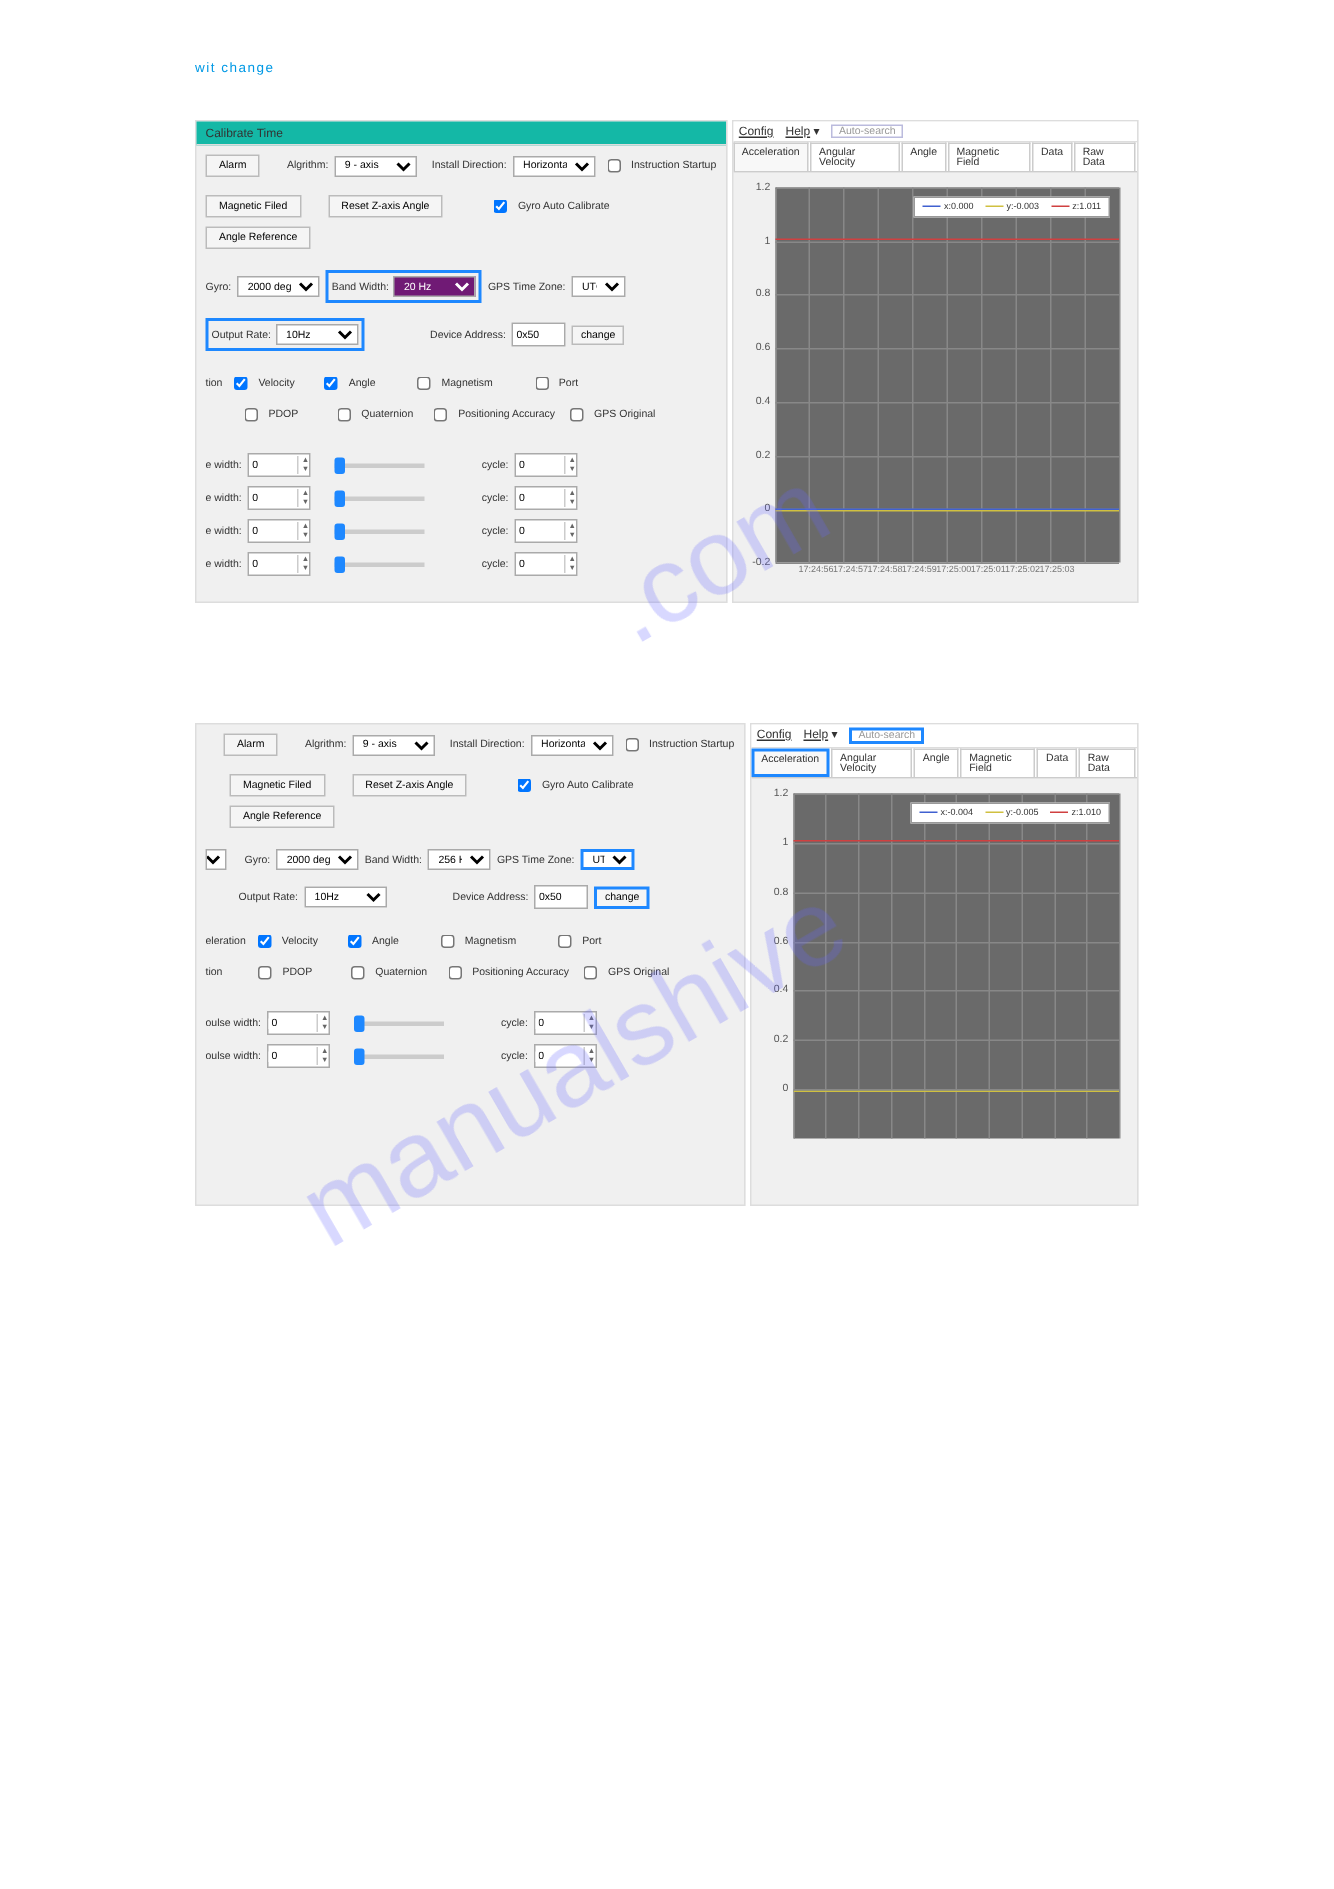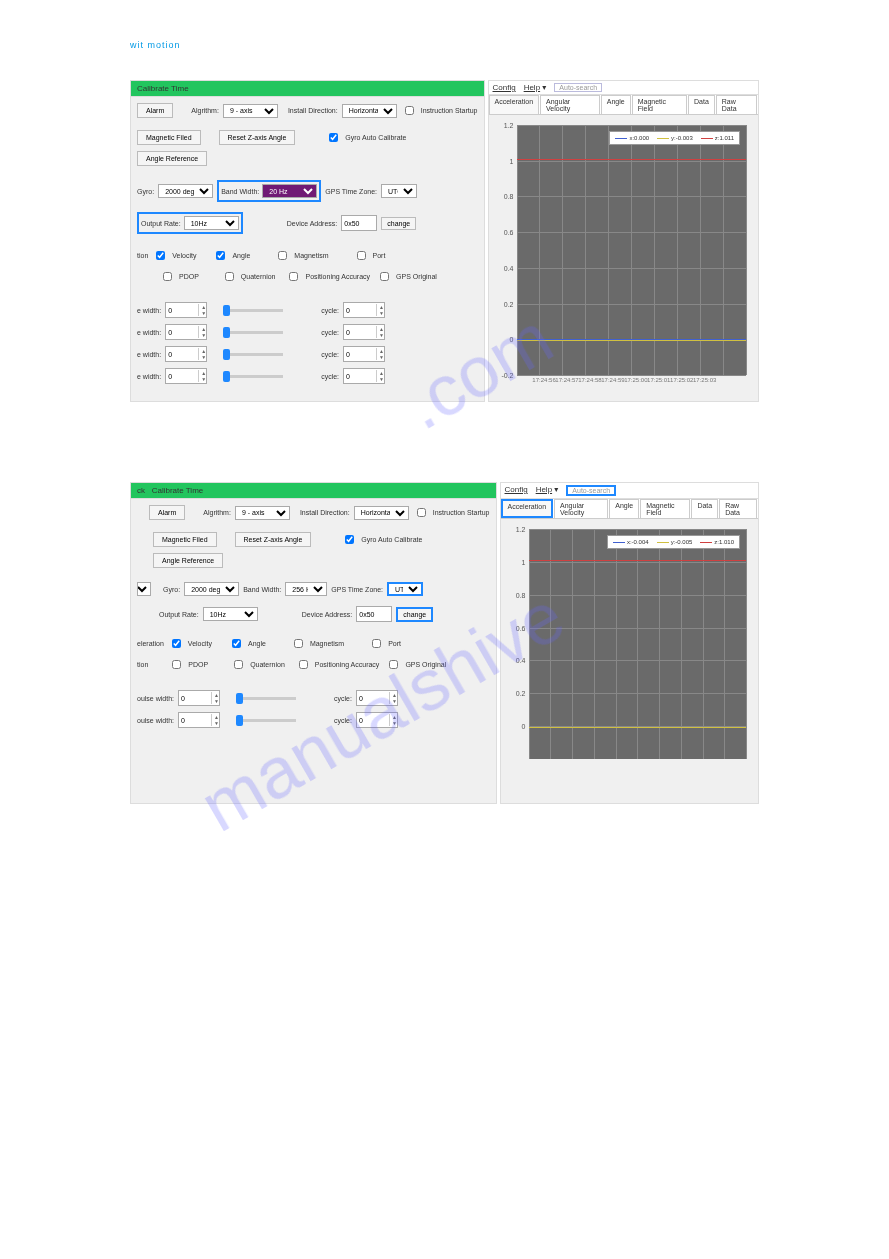--- a/index.html
+++ b/index.html
@@ -3,21 +3,21 @@
 <meta charset="utf-8">
 <style>
 body{margin:0;background:#fff;font-family:Arial,sans-serif;font-size:8px;color:#333;width:889px}
 .page{padding:40px 130px}
 .logo{color:#0099e5;font-weight:bold;font-size:24px;font-style:italic;margin-bottom:3px}
 .logo-sub{color:#0099e5;font-size:9px;letter-spacing:1px}
 .row{display:flex;gap:3px;margin-top:30px}
 .panel{background:#f0f0f0;border:1px solid #ddd;flex:1;min-height:320px;position:relative}
 .panel-l{flex:0 0 285px}
 .panel-r{flex:1}
-.titlebar{background:#22c55e;padding:3px 6px;font-size:8px;border-bottom:1px solid #ddd}
+.titlebar{background:#14b8a6;padding:3px 6px;font-size:8px;border-bottom:1px solid #ddd}
 .menubar{background:#fff;padding:2px 4px;font-size:8px;border-bottom:1px solid #ddd;display:flex;gap:8px}
 .menubar span{cursor:default}
 .autosearch{color:#999;border:1px solid #bbd;padding:0 4px;font-size:7px}
 .tabs{background:#fff;display:flex;font-size:7px;border-bottom:1px solid #ccc}
 .tab{padding:2px 5px;border:1px solid #ccc;border-bottom:none;margin-right:1px;background:#fff;cursor:default}
 .tab.active{background:#f8f8f8}
 .content{padding:6px;font-size:7px}
 .frow{display:flex;align-items:center;gap:4px;margin-bottom:6px}
 .btn{background:#f5f5f5;border:1px solid #bbb;padding:3px 8px;font-size:7px;cursor:pointer}
 .sel{border:1px solid #aaa;background:#fff;padding:1px 2px;font-size:7px;height:14px;width:55px}
@@ -44,21 +44,21 @@
 u{}
 </style>
 </head>
 <body>
 
 <div class="watermark" style="left:400px;top:330px">.com</div>
 <div class="watermark" style="left:180px;top:670px">manualshive</div>
 
 <div class="page">
   <div>
-    <div class="logo-sub">wit motion</div>
+    <div class="logo-sub">wit change</div>
   </div>
 
   <div class="row">
 
     <div class="panel panel-l">
       <div class="titlebar">Calibrate Time</div>
       <div class="content">
         <div class="frow">
           <button class="btn">Alarm</button>
           <span class="lbl" style="margin-left:14px">Algrithm:</span>
@@ -266,23 +266,20 @@
               <span><span class="lswatch" style="background:#d0c040"></span>y:-0.003</span>
               <span><span class="lswatch" style="background:#d04040"></span>z:1.011</span>
             </div>
           </div>
       </div>
     </div>
   </div>
 
   <div class="row" style="margin-top:80px">
     <div class="panel panel-l">
-      <div class="titlebar">
-        <span>ck</span>&nbsp;&nbsp;&nbsp;<span>Calibrate Time</span>
-      </div>
       <div class="content">
         <div class="frow">
           <button class="btn" style="margin-left:12px">Alarm</button>
           <span class="lbl" style="margin-left:14px">Algrithm:</span>
           <select class="sel"><option>9 - axis</option></select>
           <span class="lbl" style="margin-left:6px">Install Direction:</span>
           <select class="sel"><option>Horizontal</option></select>
           <input type="checkbox" class="chk" style="">
           <span class="lbl">Instruction Startup</span>
         </div>

